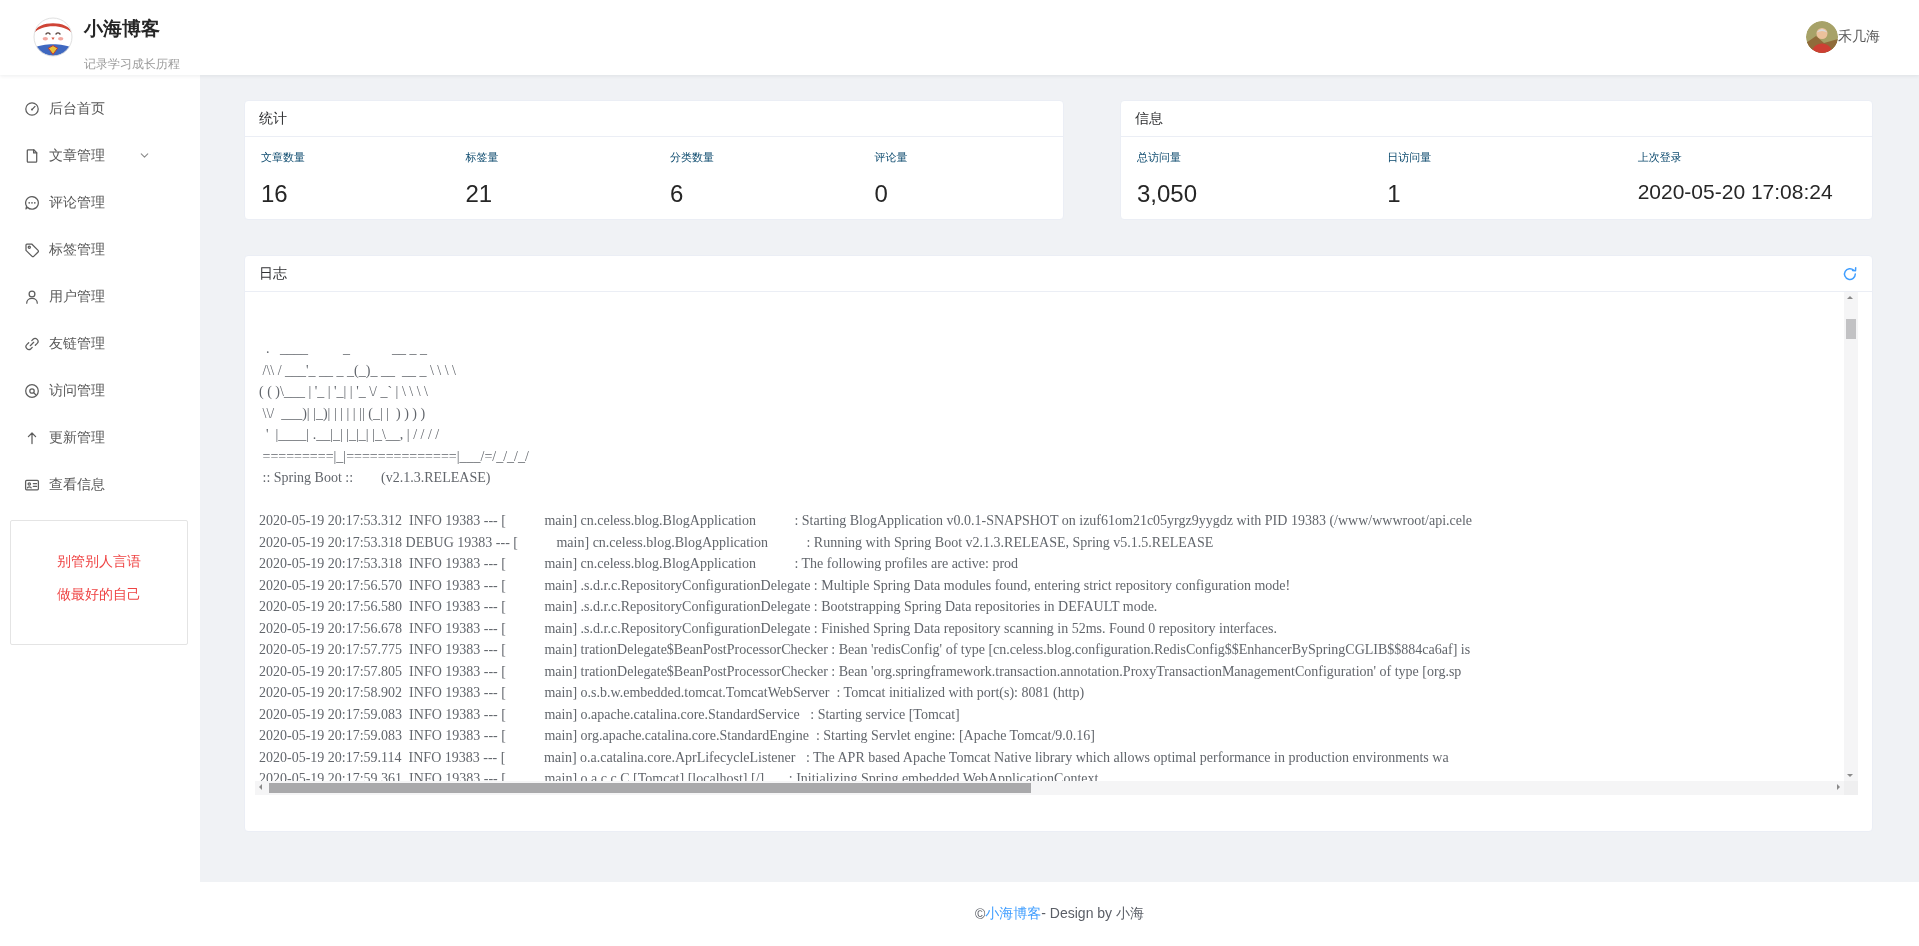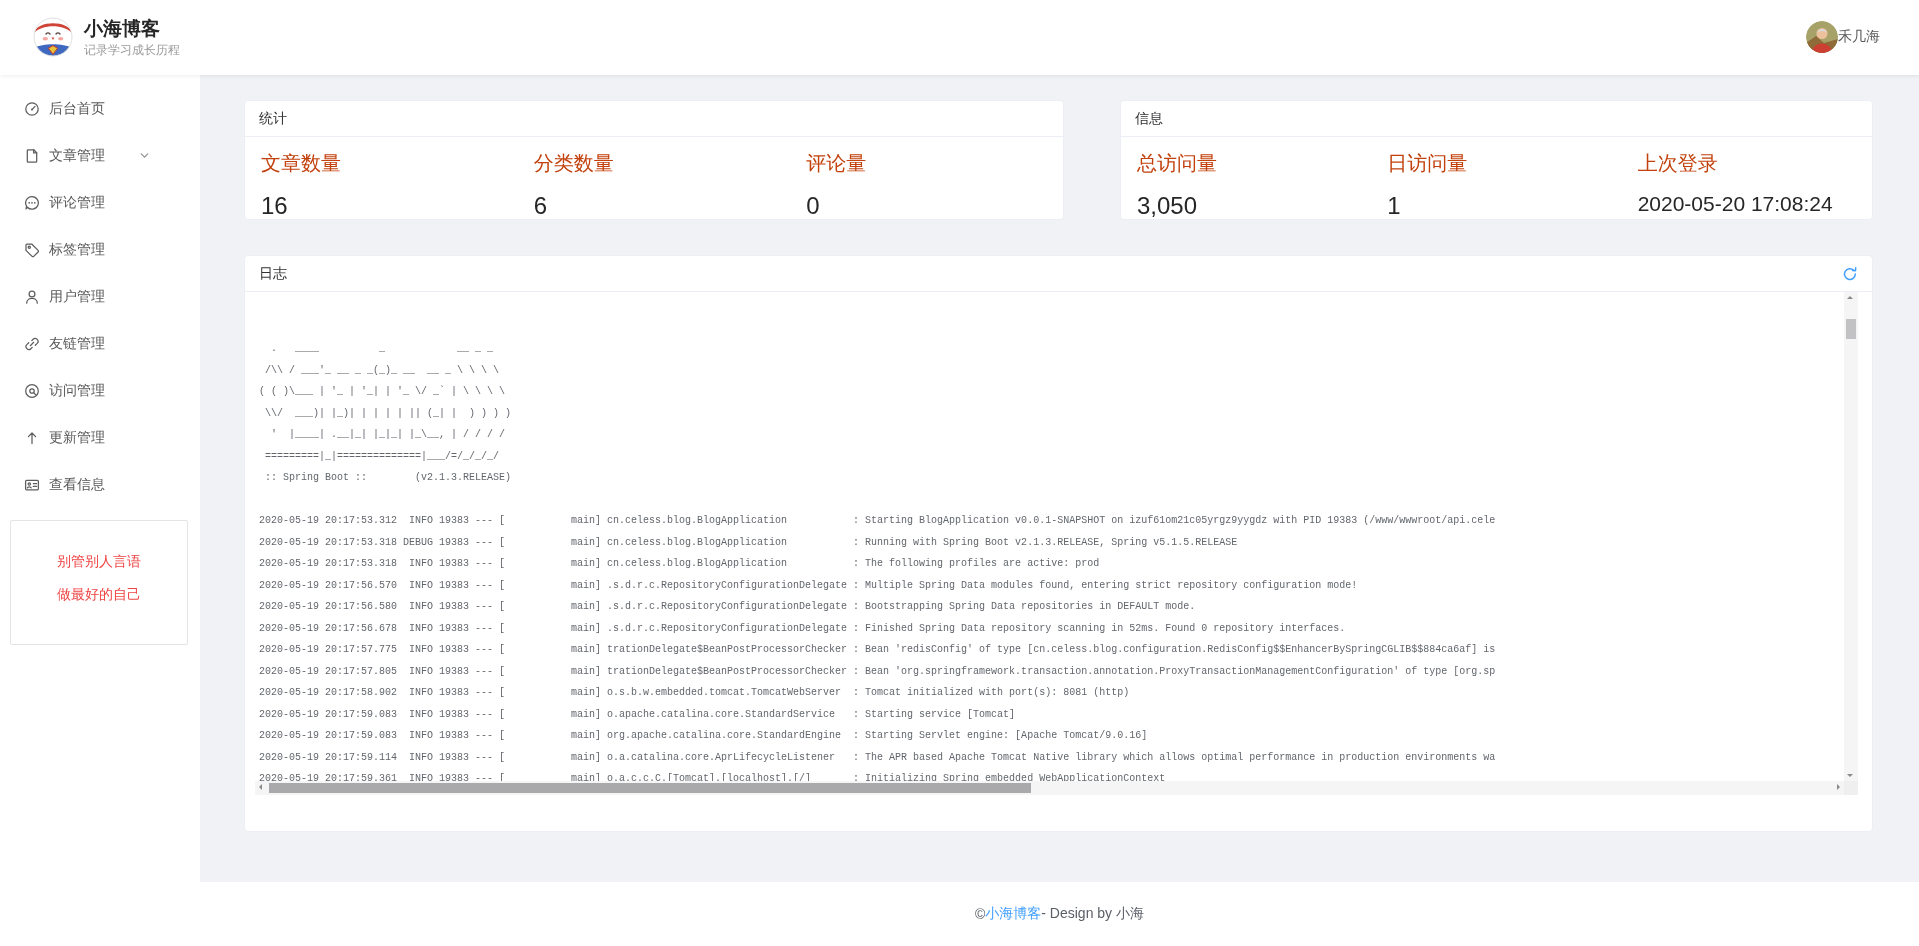--- a/index.html
+++ b/index.html
@@ -6,21 +6,21 @@
   html,body{width:1919px;height:946px;overflow:hidden;background:#f0f2f5;
     font-family:"Liberation Sans","DejaVu Sans",sans-serif;position:relative}
   svg{display:block}
   
   .header{position:absolute;left:0;top:0;width:1919px;height:75px;background:#fff;
     box-shadow:0 1px 4px rgba(0,21,41,.08);z-index:5}
   .brand{position:absolute;left:33px;top:17px;display:flex;align-items:flex-start}
   .logo{width:40px;height:40px}
   .brand-text{margin-left:11px}
   .brand-title{font-size:19px;font-weight:bold;color:#262626;line-height:24px}
-  .brand-sub{font-size:12px;color:#9b9b9b;margin-top:1px}
+  .brand-sub{font-size:12px;color:#9b9b9b;margin-top:15px}
   .user{position:absolute;right:39px;top:21px;display:flex;align-items:center;cursor:pointer}
   .avatar{width:32px;height:32px;border-radius:50%;overflow:hidden}
   .user-name{font-size:14px;color:#595959;}
   
   .sidebar{position:absolute;left:0;top:75px;width:200px;height:871px;background:#fff}
   .menu{padding-top:10px}
   .menu-item{position:relative;height:47px;display:flex;align-items:center;
     padding-left:24px;cursor:pointer;color:#595959;font-size:14px}
   .menu-item .mi{width:16px;height:16px;margin-right:9px;flex:none}
   .mi path,.mi circle,.mi rect{fill:none;stroke:#5d5d5d;stroke-width:1.25;
@@ -32,31 +32,31 @@
     border:1px solid #e4e4e4;border-radius:2px;text-align:center;font-size:14px;
     color:#ef4444;padding-top:24px;line-height:33px}
   
   .card{position:absolute;background:#fff;border:1px solid #ebeef5;border-radius:4px}
   .card-hd{height:36px;border-bottom:1px solid #ebeef5;display:flex;align-items:center;
     justify-content:space-between;padding:8px 14px;font-size:14px;color:#303133}
   .stats-card{left:244px;top:100px;width:820px;height:120px}
   .info-card{left:1120px;top:100px;width:753px;height:120px}
   .cols{display:flex}
   .col{flex:1;padding:13px 0 0 16px}
-  .stat-label{font-size:20px;color:#c2410c}
+  .stat-label{font-size:11px;color:#0c4a6e}
   .stat-value{font-size:24px;color:#262626;margin-top:15px;white-space:nowrap}
   .value-date{font-size:21px}
   
   .log-card{left:244px;top:255px;width:1629px;height:577px}
   .refresh-btn{width:16px;height:16px;cursor:pointer}
   .log-scroller{position:absolute;left:10px;right:14px;top:36px;bottom:36px;background:#fff}
   .log-content{position:absolute;left:0;top:0;right:14px;bottom:14px;overflow:hidden;
     padding:46px 0 0 4px;
-    font-family:Liberation Mono, monospace;
-    font-size:10px;line-height:21.5px;color:#62666c}
+    font-family:Liberation Serif, serif;
+    font-size:14px;line-height:21.5px;color:#62666c}
   .log-line{white-space:pre;min-height:21.5px}
   .log-entries{margin-top:21.5px}
   
   .vbar{position:absolute;right:0;top:0;bottom:14px;width:14px;background:#f5f5f6}
   .vthumb{position:absolute;left:2px;top:27px;width:10px;height:20px;background:#c2c2c4;cursor:pointer}
   .hbar{position:absolute;left:0;right:14px;bottom:0;height:14px;background:#f5f5f6}
   .hthumb{position:absolute;left:14px;top:2px;width:762px;height:10px;background:#a9a9ab;cursor:pointer}
   .corner{position:absolute;right:0;bottom:0;width:14px;height:14px;background:#efeff0}
   .arr{position:absolute;width:0;height:0;border:3.5px solid transparent}
   .arr-up{left:3px;top:4px;border-bottom-color:#8a8a8a;border-top-width:0}
@@ -211,20 +211,24 @@
 <div class="card stats-card">
   <div class="card-hd">
     <span>统计</span>
   </div>
   <div class="cols">
     <div class="col">
       <div class="stat-label">文章数量</div>
       <div class="stat-value">16</div>
     </div>
     <div class="col">
+      <div class="stat-label">标签量</div>
+      <div class="stat-value">21</div>
+    </div>
+    <div class="col">
       <div class="stat-label">分类数量</div>
       <div class="stat-value">6</div>
     </div>
     <div class="col">
       <div class="stat-label">评论量</div>
       <div class="stat-value">0</div>
     </div>
   </div>
 </div>
 

